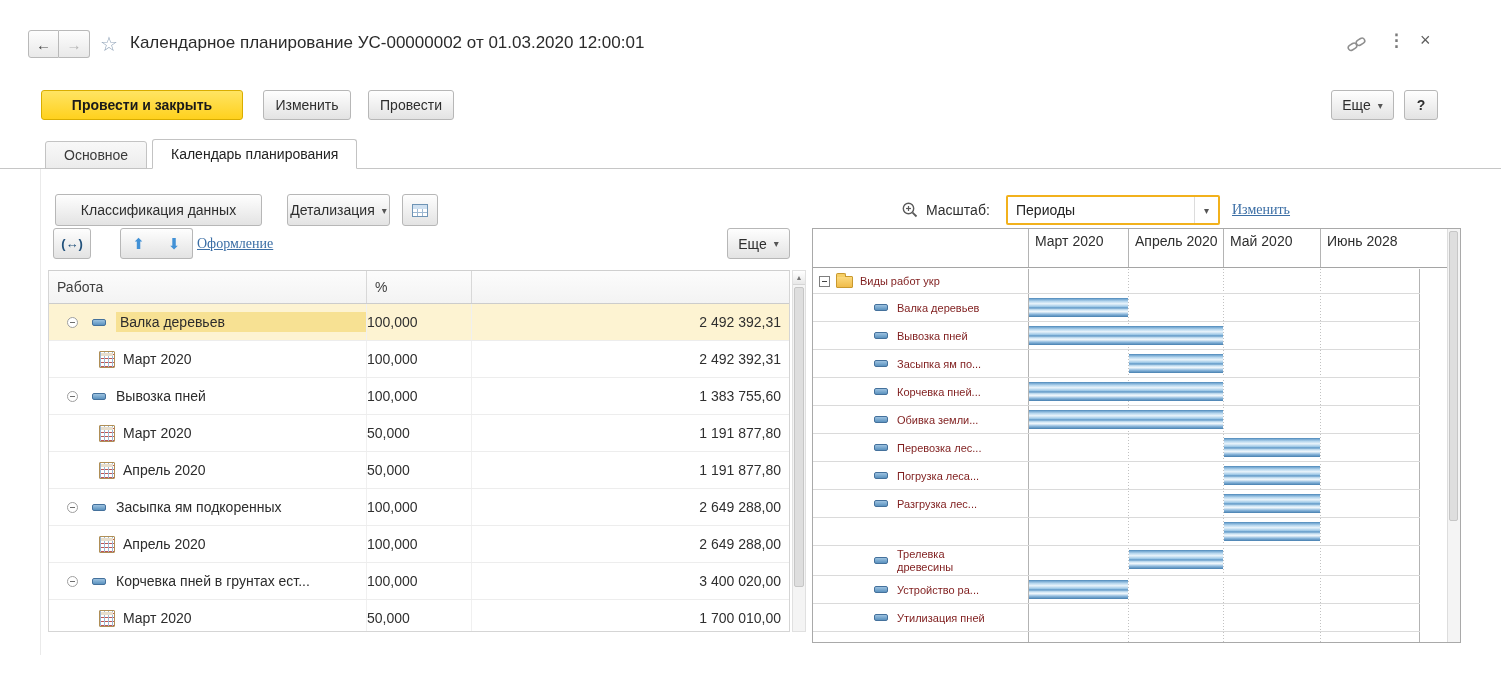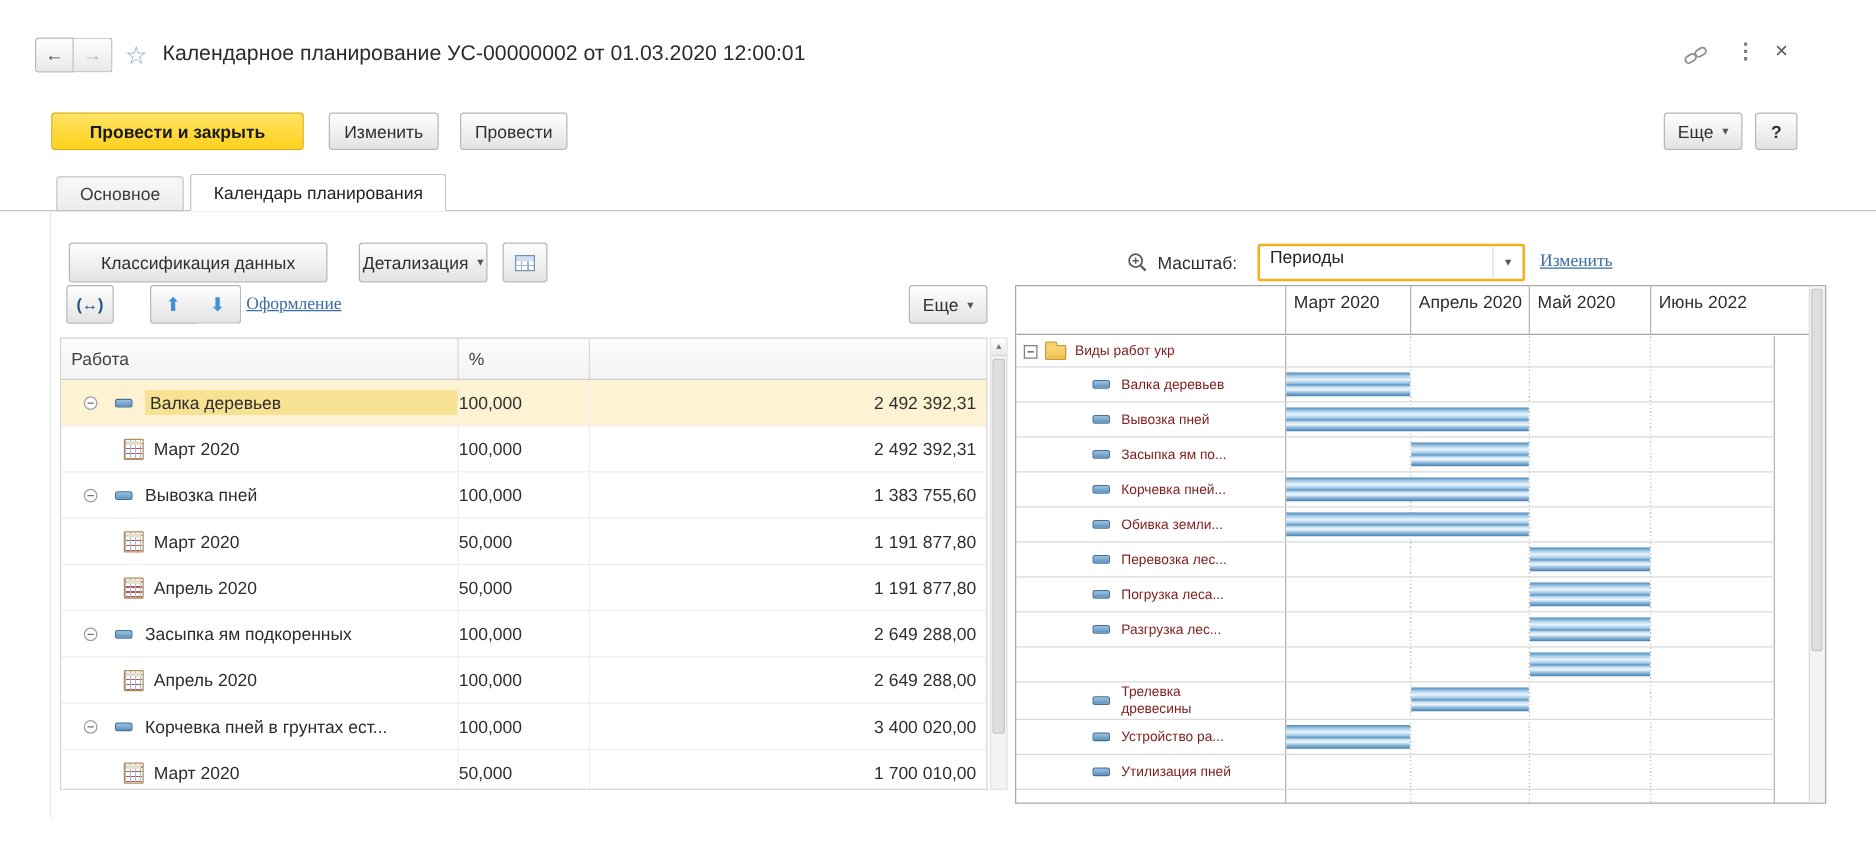--- a/index.html
+++ b/index.html
@@ -49,21 +49,21 @@
   .sb-class { position:absolute; left:55px; width:207px; height:32px; }
   .sb-detail { position:absolute; left:287px; width:103px; height:32px; }
   .sb-grid { position:absolute; left:402px; width:36px; height:32px; padding:0; }
   .tbl-ico { width:16px; height:13px; border:1px solid #6f94b5; background:
      linear-gradient(#cfe0f0,#cfe0f0) 0 0/16px 4px no-repeat,
      repeating-linear-gradient(90deg, transparent 0 4px, #9db8d2 4px 5px),
      repeating-linear-gradient(0deg, transparent 0 3px, #9db8d2 3px 4px), #fff; }
   .sb-zoomico { position:absolute; left:901px; top:7px; }
   .sb-scale-label { position:absolute; left:926px; top:8px; font-size:14px; color:#2e2e2e; }
   .combo { position:absolute; left:1006px; top:1px; width:214px; height:30px; border:2px solid #f2b11c;
-           border-radius:2px; background:#fff; display:flex; }
+           border-radius:2px; background:#fff; display:flex; align-items:center; }
   .combo .val { flex:1; font-size:14px; color:#222; padding-left:8px; }
   .combo .cbtn { width:24px; height:100%; border-left:1px solid #dcdcdc; display:flex; align-items:center; justify-content:center; font-size:10px; color:#555; }
   .link { color:#3b6ea5; text-decoration:underline; font-size:14px; white-space:nowrap;font-family:Liberation Serif, serif; }
   .sb-change { position:absolute; left:1232px; top:8px; }
 
   
   .lp-bar { position:absolute; left:0; top:228px; width:810px; height:32px; }
   .lp-interval { position:absolute; left:53px; width:38px; height:31px; padding:0;
                  color:#23527c; font-weight:bold; font-size:13px; }
   .lp-up { position:absolute; left:120px; width:37px; height:31px; padding:0; border-radius:3px 0 0 3px; color:#4291d6; font-size:15px; }
@@ -307,21 +307,21 @@
     <div class="up">▲</div>
     <div class="thumb"></div>
   </div>
 
   <div class="gantt">
     <div class="g-head">
       <div class="hc hc0"></div>
       <div class="hc hc1">Март 2020</div>
       <div class="hc hc2">Апрель 2020</div>
       <div class="hc hc3">Май 2020</div>
-      <div class="hc hc4">Июнь 2022</div>
+      <div class="hc hc4">Июнь 2028</div>
     </div>
     <div class="g-body">
       <div class="g-vl" style="left:315px"></div>
       <div class="g-vl" style="left:410px"></div>
       <div class="g-vl" style="left:507px"></div>
       <div class="g-gridr"></div>
       <div class="g-lblline"></div>
 
       <div class="grow" style="top:0;height:25px">
         <div class="glabel">

